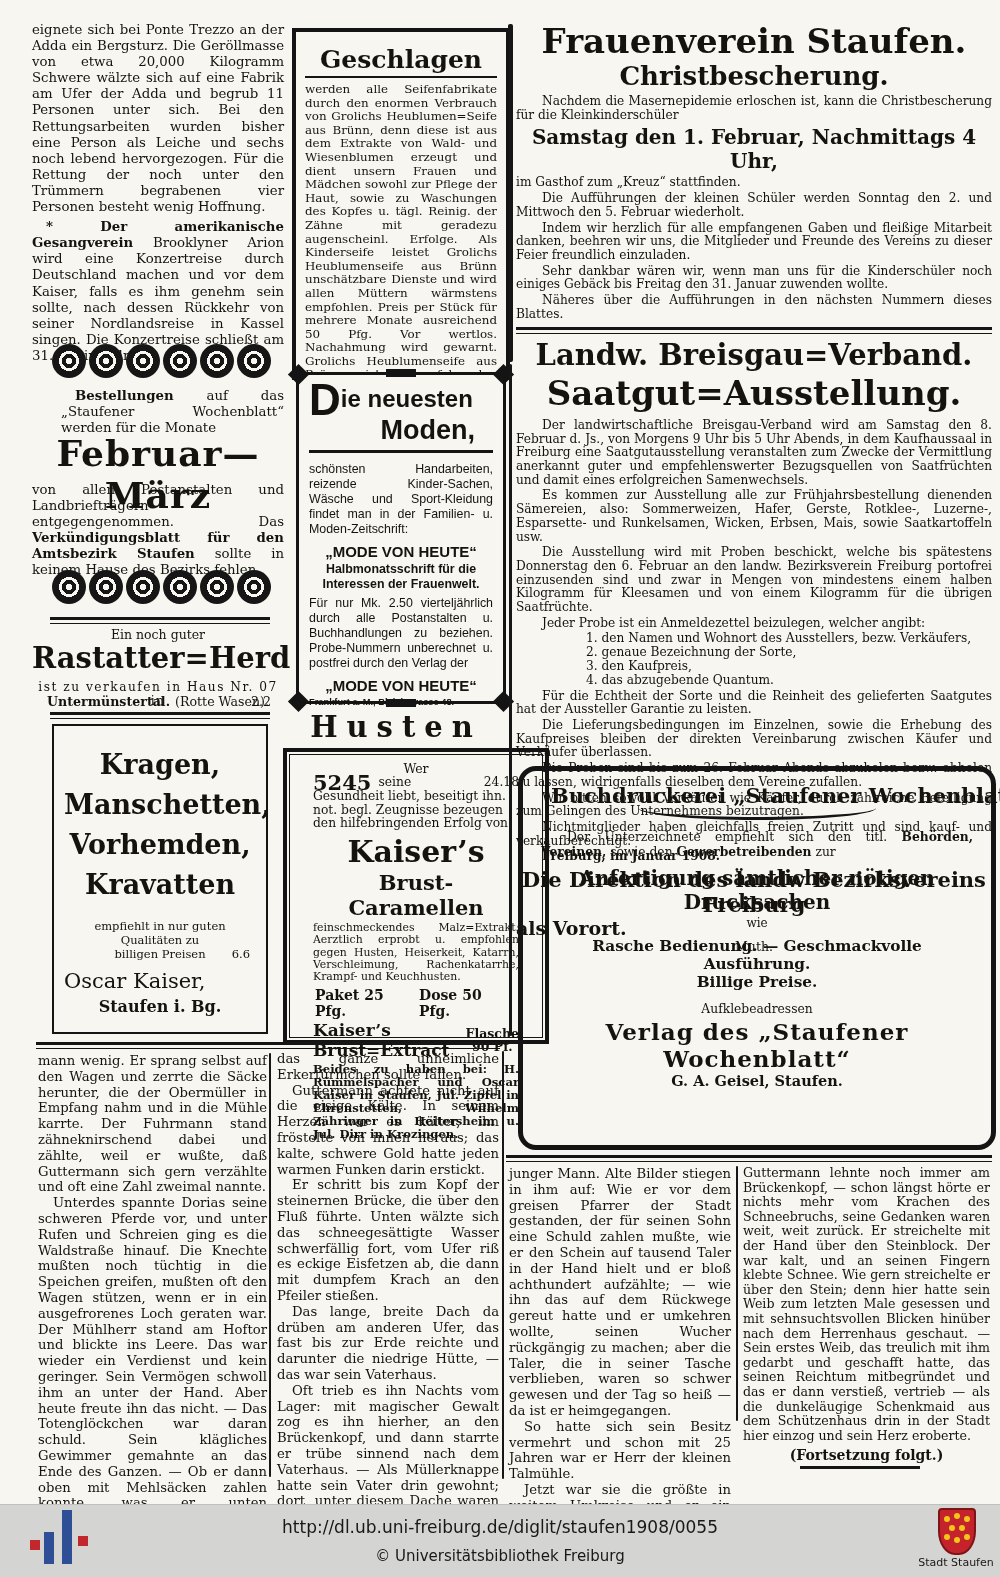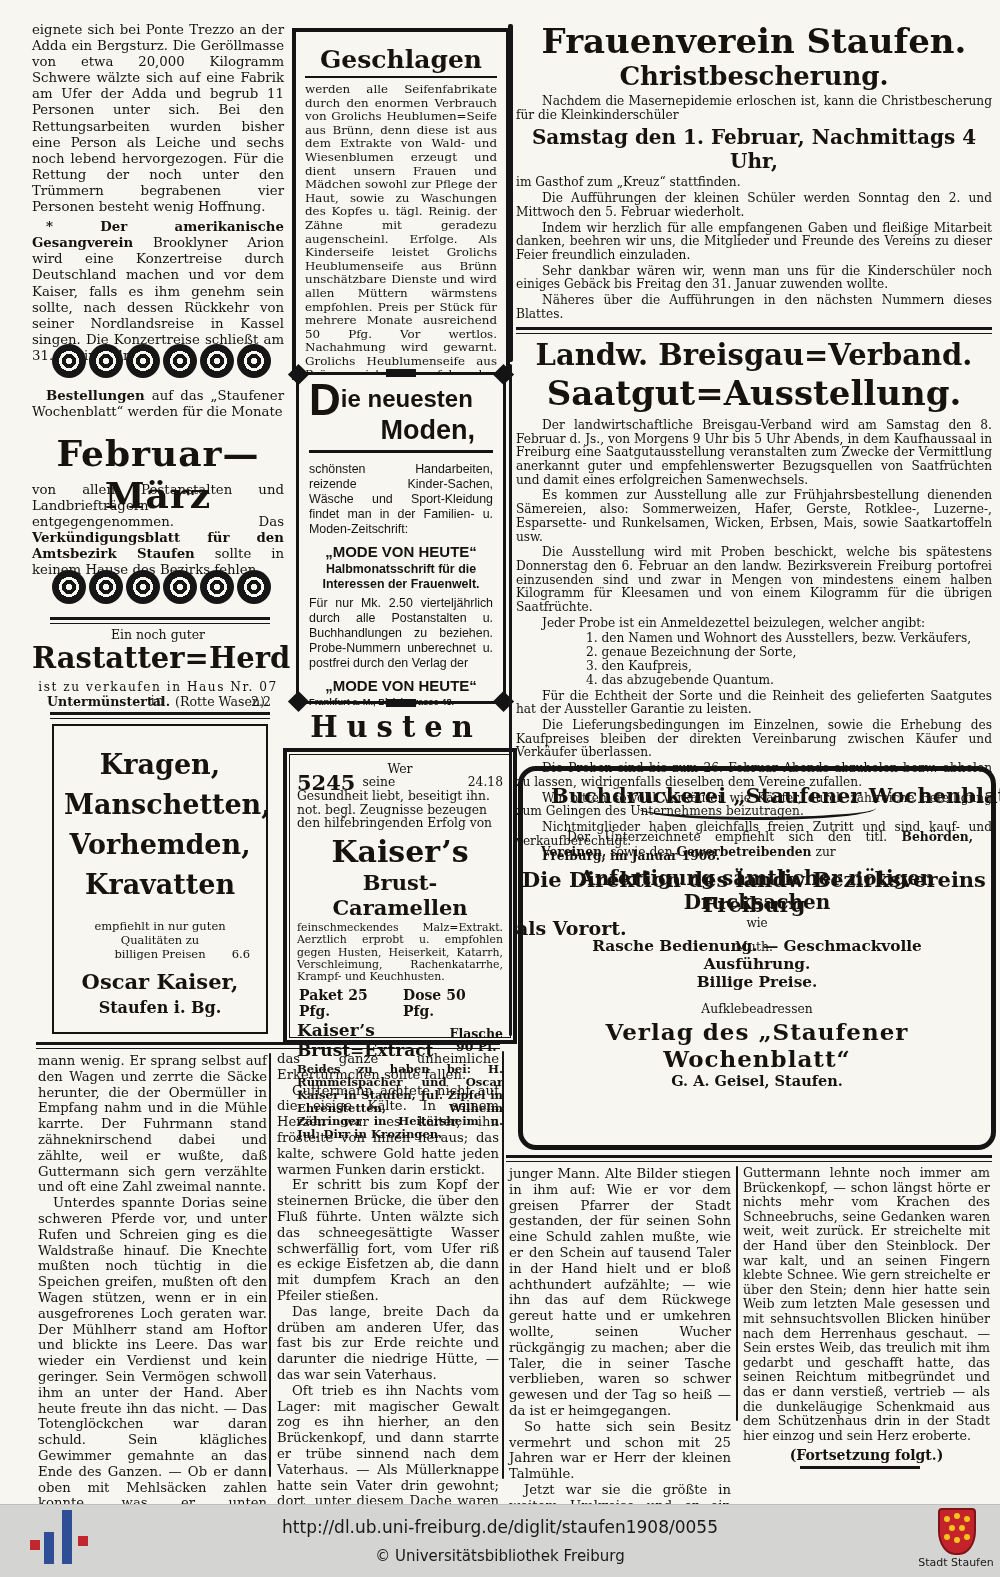--- a/index.html
+++ b/index.html
@@ -25,39 +25,39 @@
   .herd-pre{font-size:12.5px;text-align:center;}
   .herd-title{font-size:29px;font-weight:bold;text-align:center;}
   .herd-line1{font-size:12.2px;letter-spacing:1.5px;text-align:center;}
   .herd-line2{font-size:12.6px;display:flex;justify-content:center;gap:5px;position:relative;}
   .herd-ref{position:absolute;right:13px;}
   .kragen-box{border:2px solid #141414;padding:14px 10px 10px;display:flex;flex-direction:column;}
   .kragen-line{font-size:27px;font-weight:bold;text-align:center;margin:9px 0;}
   .kragen-note{font-size:11.5px;text-align:center;margin-top:10px;}
   .krow{position:relative;font-size:11.5px;text-align:center;}
   .kref{position:absolute;right:6px;top:0;}
-  .kragen-name{font-size:21px;font-weight:bold;text-align:center;margin-top:8px;}
+  .kragen-name{font-size:21px;font-weight:normal;text-align:left;margin-top:8px;}
   .kragen-place{font-size:16px;font-weight:bold;text-align:center;margin-top:4px;}
 
   
   .geschlagen{border:4px solid #141414;padding:13px 9px;}
   .g-title{font-size:25px;font-weight:bold;text-align:center;border-bottom:2px solid #141414;padding-bottom:2px;margin-bottom:5px;}
   .g-body{font-size:11.9px;line-height:13.6px;text-align:justify;}
   .moden{border:3px solid #141414;padding:10px 10px 8px;font-family:"Liberation Sans",sans-serif;background:#f7f6f1;}
   .m-corner{position:absolute;width:15px;height:15px;background:#141414;transform:rotate(45deg);}
   .m-tab{position:absolute;width:30px;height:8px;background:#141414;}
   .m-t1{font-size:24px;font-weight:bold;}
   .m-bigD{font-size:44px;line-height:30px;vertical-align:-8px;}
   .m-t2{font-size:27px;font-weight:bold;text-align:right;border-bottom:3px solid #141414;padding:0 18px 4px 0;margin-bottom:9px;}
   .m-body{font-size:12.4px;line-height:15px;text-align:justify;}
   .m-brand{font-size:15px;font-weight:bold;text-align:center;margin:6px 0 2px;}
   .m-sub{font-size:12.4px;font-weight:bold;line-height:14.6px;text-align:center;}
   .m-addr{font-size:9.3px;font-weight:bold;margin-top:3px;}
   .husten{font-size:29px;font-weight:bold;letter-spacing:9px;text-align:center;}
-  .kaiser{border:4px solid #141414;box-shadow:inset 0 0 0 2px #f7f6f1,inset 0 0 0 3px #141414;padding:9px 10px;}
+  .kaiser{border:4px solid #141414;box-shadow:inset 0 0 0 2px #f7f6f1,inset 0 0 0 3px #141414;padding:9px 26px;}
   .k-wer{font-size:12.5px;text-align:center;}
   .k-intro{font-size:12.3px;line-height:13.8px;}
   .k-num{float:left;font-size:21px;font-weight:bold;margin-right:7px;}
   .k-num2{float:right;font-size:12.3px;}
   .k-brand{font-size:30px;font-weight:bold;text-align:center;margin:3px 0 1px;}
   .k-prod{font-size:21px;font-weight:bold;text-align:center;margin-bottom:2px;}
   .k-desc{font-size:10.9px;line-height:12.3px;text-align:justify;}
   .k-price{display:flex;justify-content:space-between;font-size:14px;font-weight:bold;margin:3px 2px 1px;}
   .k-ext{display:flex;align-items:center;font-weight:bold;justify-content:space-between;}
   .k-ext-name{font-size:17px;}
@@ -122,21 +122,21 @@
   <div class="abs orn-row" style="left:50px;top:344px;width:222px;">
     <span class="orn"></span>
       <span class="orn"></span>
       <span class="orn"></span>
       <span class="orn"></span>
       <span class="orn"></span>
       <span class="orn"></span>
   </div>
 
   <section class="abs" style="left:32px;top:388px;width:252px;">
-    <p class="body" style="text-indent:14px;"><span class="bold">Bestellungen</span> <span>auf das „Staufener Wochenblatt“ werden für die Monate</span></p>
+    <p class="body" style="text-indent:14px;margin-left:29px;"><span class="bold">Bestellungen</span> <span>auf das „Staufener Wochenblatt“ werden für die Monate</span></p>
   </section>
   <div class="abs feb-heading" style="left:32px;top:432px;width:252px;">Februar—März</div>
   <section class="abs" style="left:32px;top:482px;width:252px;">
     <p class="body"><span>von allen Postanstalten und Landbriefträgern entgegengenommen. Das</span> <span class="bold">Verkündigungsblatt für den Amtsbezirk Staufen</span> <span>sollte in keinem Hause des Bezirks fehlen.</span></p>
   </section>
 
   <div class="abs orn-row" style="left:50px;top:570px;width:222px;">
     <span class="orn"></span>
       <span class="orn"></span>
       <span class="orn"></span>

